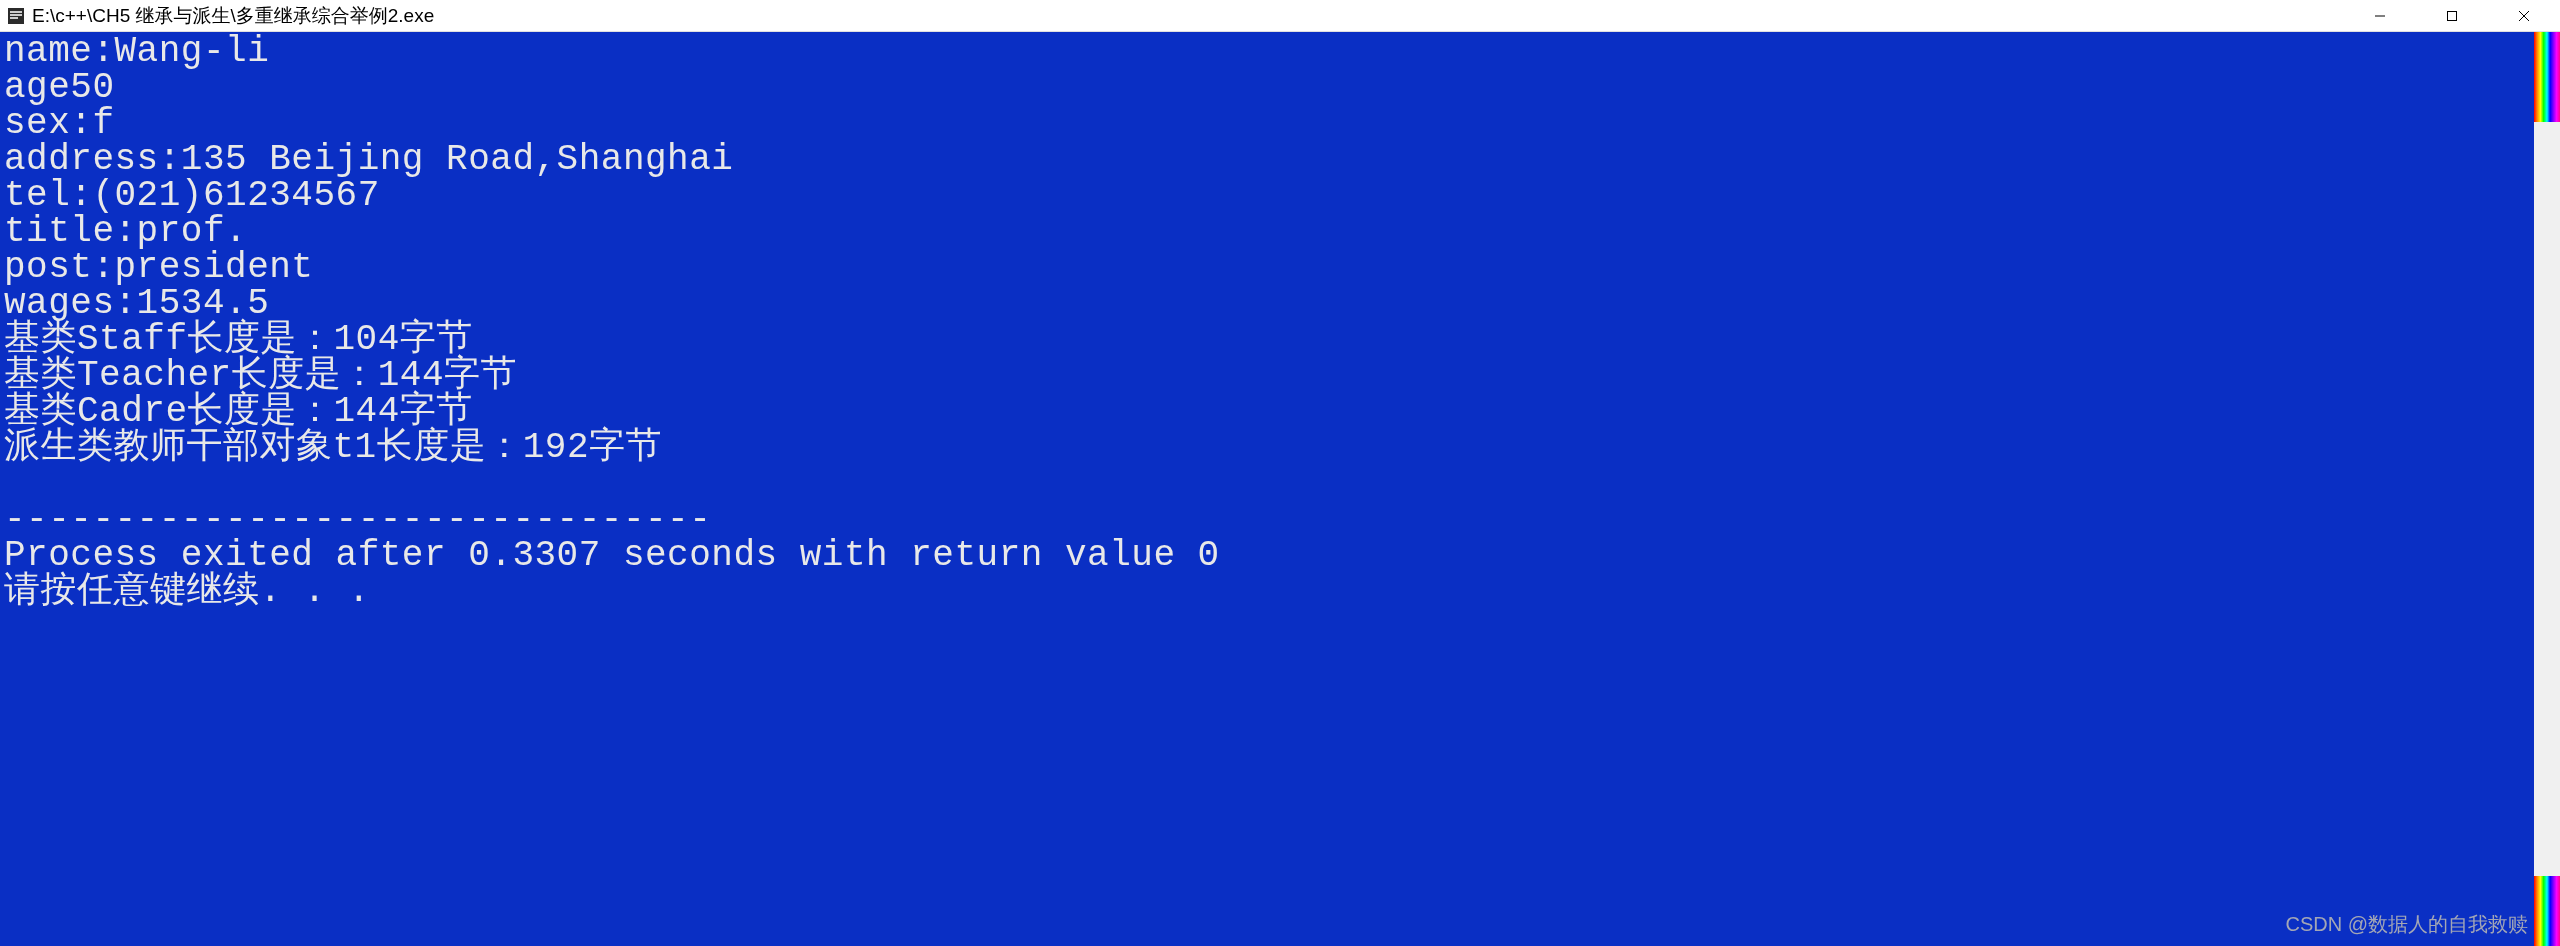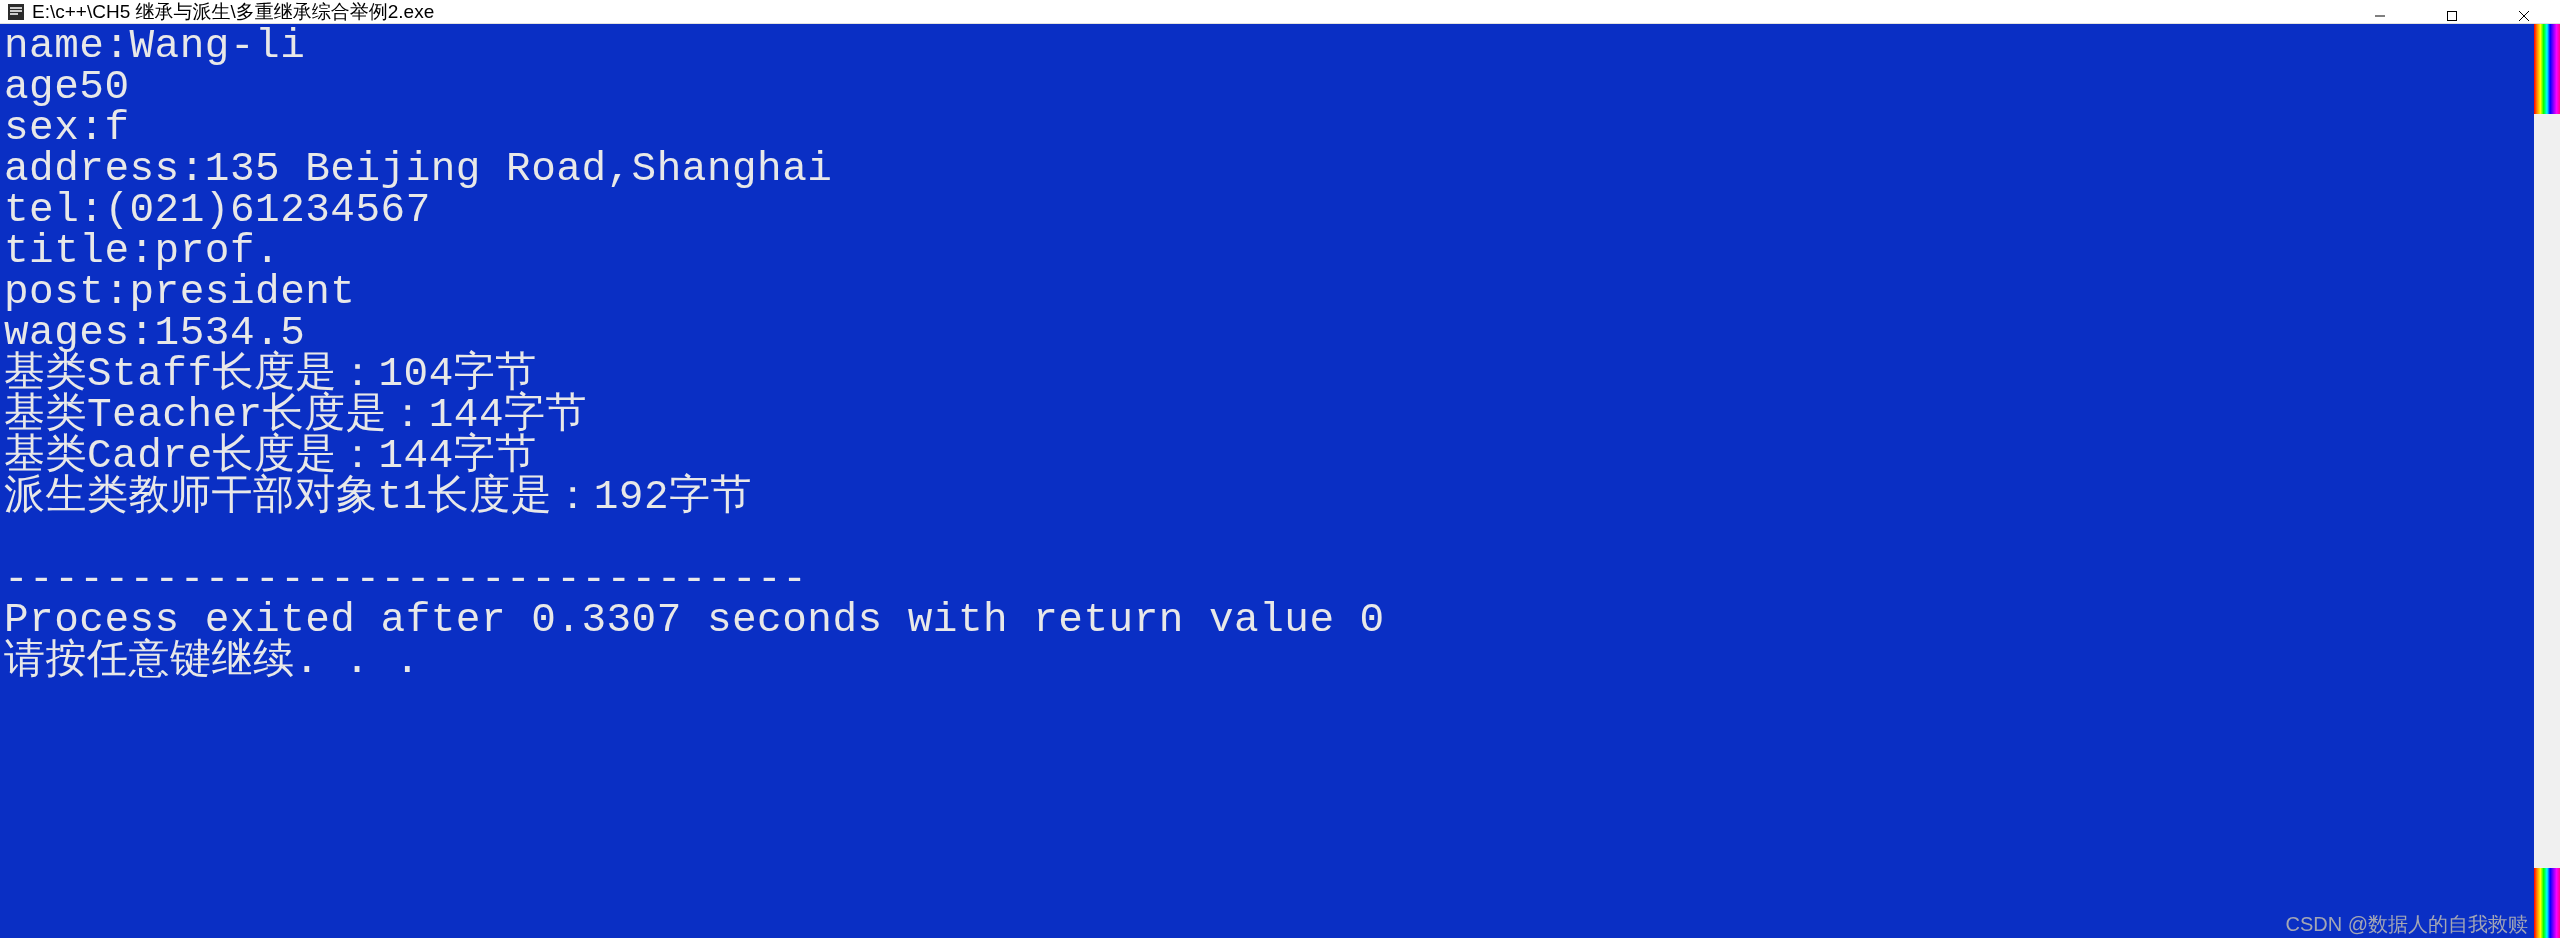--- a/index.html
+++ b/index.html
@@ -9,21 +9,21 @@
     }
     body {
       width: 2560px;
       height: 946px;
       font-family: "Segoe UI", Tahoma, sans-serif;
       background: #ffffff;
       overflow: hidden;
       position: relative;
     }
     .titlebar {
-      height: 24px;
+      height: 32px;
       background: #ffffff;
       display: flex;
       align-items: center;
       padding: 0 0 0 8px;
       position: relative;
       border-bottom: 1px solid #e0e0e0;
     }
     .titlebar-icon {
       width: 16px;
       height: 16px;
@@ -53,21 +53,21 @@
     }
     .console-wrapper {
       position: relative;
       height: calc(100% - 32px);
       display: flex;
     }
     .console {
       background: #0a2fc4;
       color: #e8e8e8;
       font-family: "NSimSun", "SimSun", "Consolas", "Courier New", monospace;
-      font-size: 41px;
+      font-size: 36px;
       line-height: 1.0;
       padding: 2px 4px;
       flex: 1;
       white-space: pre;
       overflow: hidden;
       font-weight: 300;
       letter-spacing: 0.5px;
     }
     .scrollbar {
       width: 26px;

